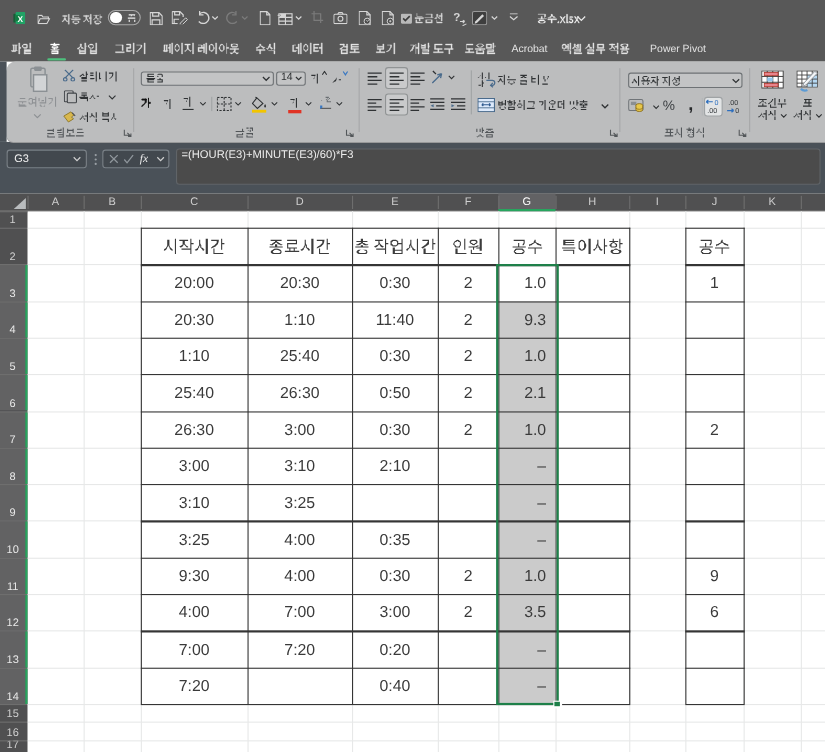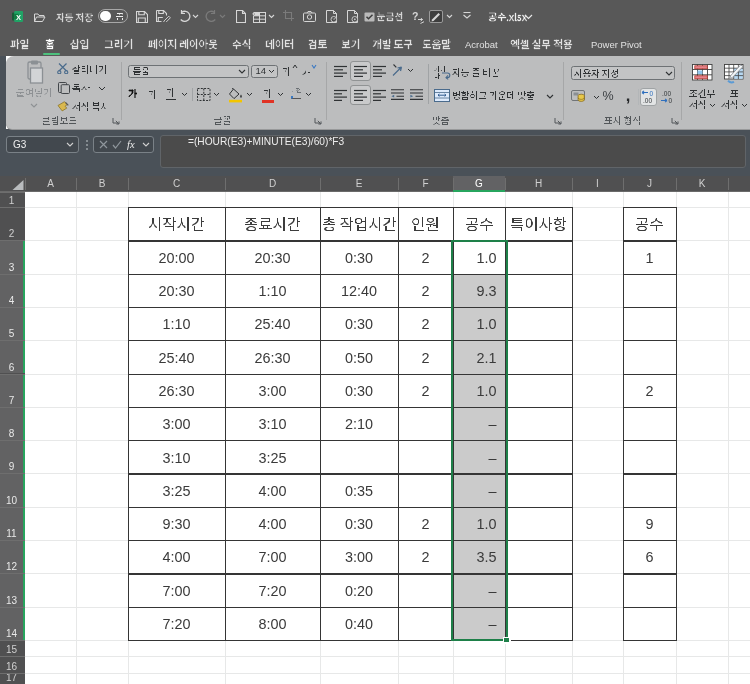--- a/index.html
+++ b/index.html
@@ -439,21 +439,21 @@
       <path d="M1 1 L8 8 M8 1 L1 8" stroke="#8f969c" stroke-width="1.2"></path>
     </svg>
 <svg style="position:absolute;left:112px;top:140px" width="10" height="9" viewBox="0 0 10 9">
       <path d="M1 5 l2.5 3 L9 1" stroke="#8f969c" stroke-width="1.2" fill="none"></path>
     </svg>
 <div style="position:absolute;left:127px;top:136.8px;height:16.5px;line-height:16.5px;font-style:italic;font-family:'Liberation Serif',serif;font-size:10.5px;font-weight:400;color:#ececec;white-space:nowrap">fx</div>
 <svg style="position:absolute;left:142px;top:142px" width="8" height="6" viewBox="0 0 8 6">
       <path d="M1 1 l3 3 l3 -3" stroke="#d0d0d0" stroke-width="1.1" fill="none"></path>
     </svg>
 <div style="position:absolute;left:160px;top:134.5px;width:586px;height:33px;background:#4b4b4b;border:1px solid #606468;border-radius:3px"></div>
-<div style="position:absolute;left:188px;top:134.4px;height:16.2px;line-height:16.2px;font-family:'Liberation Sans',sans-serif;font-size:10.2px;font-weight:400;color:#ededed;white-space:nowrap">=(HOUR(E3)+MINUTE(E3)/60)*F3</div>
+<div style="position:absolute;left:165px;top:134.4px;height:16.2px;line-height:16.2px;font-family:'Liberation Sans',sans-serif;font-size:10.2px;font-weight:400;color:#ededed;white-space:nowrap">=(HOUR(E3)+MINUTE(E3)/60)*F3</div>
 <div style="position:absolute;left:0;top:176px;width:750px;height:15.5px;background:#505051;border-bottom:1px solid #6a6a6a"></div>
 <div style="position:absolute;left:453px;top:176px;width:52px;height:13.5px;background:#626264"></div>
 <div style="position:absolute;left:453px;top:189.5px;width:52px;height:2px;background:#27a55e"></div>
 <div style="position:absolute;left:-99.5px;width:300px;text-align:center;top:175.5px;height:16px;line-height:16px;font-family:'Liberation Sans',sans-serif;font-size:10px;font-weight:400;color:#d0d0d0;white-space:nowrap">A</div>
 <div style="position:absolute;left:-48.0px;width:300px;text-align:center;top:175.5px;height:16px;line-height:16px;font-family:'Liberation Sans',sans-serif;font-size:10px;font-weight:400;color:#d0d0d0;white-space:nowrap">B</div>
 <div style="position:absolute;left:26.5px;width:300px;text-align:center;top:175.5px;height:16px;line-height:16px;font-family:'Liberation Sans',sans-serif;font-size:10px;font-weight:400;color:#d0d0d0;white-space:nowrap">C</div>
 <div style="position:absolute;left:122.5px;width:300px;text-align:center;top:175.5px;height:16px;line-height:16px;font-family:'Liberation Sans',sans-serif;font-size:10px;font-weight:400;color:#d0d0d0;white-space:nowrap">D</div>
 <div style="position:absolute;left:209.0px;width:300px;text-align:center;top:175.5px;height:16px;line-height:16px;font-family:'Liberation Sans',sans-serif;font-size:10px;font-weight:400;color:#d0d0d0;white-space:nowrap">E</div>
 <div style="position:absolute;left:275.5px;width:300px;text-align:center;top:175.5px;height:16px;line-height:16px;font-family:'Liberation Sans',sans-serif;font-size:10px;font-weight:400;color:#d0d0d0;white-space:nowrap">F</div>
 <div style="position:absolute;left:329.0px;width:300px;text-align:center;top:175.5px;height:16px;line-height:16px;font-family:'Liberation Sans',sans-serif;font-size:10px;font-weight:400;color:#ffffff;white-space:nowrap">G</div>
@@ -625,21 +625,21 @@
       <path d="M7 14Q9 14 10 14Q11 15 11 15Q12 16 12 17Q12 17 11 18Q11 19 10 19Q9 19 7 19Q6 19 4 19Q3 19 3 18Q2 17 2 17Q2 16 3 15Q3 15 4 14Q6 14 7 14ZM7 15Q6 15 5 15Q4 15 4 16Q3 16 3 17Q3 17 4 17Q4 18 5 18Q6 18 7 18Q8 18 9 18Q10 18 10 17Q11 17 11 17Q11 16 10 16Q10 15 9 15Q8 15 7 15ZM2 6H11V7H2ZM1 12H13V13H1ZM6 9H7V12H6ZM11 6H12V7Q12 8 12 9Q12 10 11 11L10 11Q10 10 11 9Q11 8 11 7Z M21 6H22V6Q22 7 22 8Q21 9 21 9Q20 10 19 10Q19 11 18 11Q17 11 16 12L16 10Q16 10 17 10Q18 10 19 9Q19 9 20 9Q20 8 20 8Q21 7 21 6ZM21 6H22V6Q22 7 22 8Q23 8 23 9Q24 9 24 9Q25 10 26 10Q26 10 27 10L27 12Q26 11 25 11Q24 11 23 10Q23 10 22 9Q22 9 21 8Q21 7 21 6ZM21 14H22V19H21ZM15 13H28V14H15Z" fill="#3c3c3c"></path>
     </svg>
 <div style="position:absolute;left:26.5px;width:300px;text-align:center;top:247.8px;height:20.4px;line-height:20.4px;font-family:'Liberation Sans',sans-serif;font-size:14.4px;font-weight:400;color:#3a3a3a;white-space:nowrap">20:00</div>
 <div style="position:absolute;left:122.5px;width:300px;text-align:center;top:247.8px;height:20.4px;line-height:20.4px;font-family:'Liberation Sans',sans-serif;font-size:14.4px;font-weight:400;color:#3a3a3a;white-space:nowrap">20:30</div>
 <div style="position:absolute;left:209px;width:300px;text-align:center;top:247.8px;height:20.4px;line-height:20.4px;font-family:'Liberation Sans',sans-serif;font-size:14.4px;font-weight:400;color:#3a3a3a;white-space:nowrap">0:30</div>
 <div style="position:absolute;left:275.5px;width:300px;text-align:center;top:247.8px;height:20.4px;line-height:20.4px;font-family:'Liberation Sans',sans-serif;font-size:14.4px;font-weight:400;color:#3a3a3a;white-space:nowrap">2</div>
 <div style="position:absolute;left:196.5px;width:300px;text-align:right;top:247.8px;height:20.4px;line-height:20.4px;font-family:'Liberation Sans',sans-serif;font-size:14.4px;font-weight:400;color:#3a3a3a;white-space:nowrap">1.0</div>
 <div style="position:absolute;left:499.5px;width:300px;text-align:center;top:247.8px;height:20.4px;line-height:20.4px;font-family:'Liberation Sans',sans-serif;font-size:14.4px;font-weight:400;color:#3a3a3a;white-space:nowrap">1</div>
 <div style="position:absolute;left:26.5px;width:300px;text-align:center;top:281.1px;height:20.4px;line-height:20.4px;font-family:'Liberation Sans',sans-serif;font-size:14.4px;font-weight:400;color:#3a3a3a;white-space:nowrap">20:30</div>
 <div style="position:absolute;left:122.5px;width:300px;text-align:center;top:281.1px;height:20.4px;line-height:20.4px;font-family:'Liberation Sans',sans-serif;font-size:14.4px;font-weight:400;color:#3a3a3a;white-space:nowrap">1:10</div>
-<div style="position:absolute;left:209px;width:300px;text-align:center;top:281.1px;height:20.4px;line-height:20.4px;font-family:'Liberation Sans',sans-serif;font-size:14.4px;font-weight:400;color:#3a3a3a;white-space:nowrap">12:40</div>
+<div style="position:absolute;left:209px;width:300px;text-align:center;top:281.1px;height:20.4px;line-height:20.4px;font-family:'Liberation Sans',sans-serif;font-size:14.4px;font-weight:400;color:#3a3a3a;white-space:nowrap">11:40</div>
 <div style="position:absolute;left:275.5px;width:300px;text-align:center;top:281.1px;height:20.4px;line-height:20.4px;font-family:'Liberation Sans',sans-serif;font-size:14.4px;font-weight:400;color:#3a3a3a;white-space:nowrap">2</div>
 <div style="position:absolute;left:196.5px;width:300px;text-align:right;top:281.1px;height:20.4px;line-height:20.4px;font-family:'Liberation Sans',sans-serif;font-size:14.4px;font-weight:400;color:#3a3a3a;white-space:nowrap">9.3</div>
 <div style="position:absolute;left:26.5px;width:300px;text-align:center;top:314.3px;height:20.4px;line-height:20.4px;font-family:'Liberation Sans',sans-serif;font-size:14.4px;font-weight:400;color:#3a3a3a;white-space:nowrap">1:10</div>
 <div style="position:absolute;left:122.5px;width:300px;text-align:center;top:314.3px;height:20.4px;line-height:20.4px;font-family:'Liberation Sans',sans-serif;font-size:14.4px;font-weight:400;color:#3a3a3a;white-space:nowrap">25:40</div>
 <div style="position:absolute;left:209px;width:300px;text-align:center;top:314.3px;height:20.4px;line-height:20.4px;font-family:'Liberation Sans',sans-serif;font-size:14.4px;font-weight:400;color:#3a3a3a;white-space:nowrap">0:30</div>
 <div style="position:absolute;left:275.5px;width:300px;text-align:center;top:314.3px;height:20.4px;line-height:20.4px;font-family:'Liberation Sans',sans-serif;font-size:14.4px;font-weight:400;color:#3a3a3a;white-space:nowrap">2</div>
 <div style="position:absolute;left:196.5px;width:300px;text-align:right;top:314.3px;height:20.4px;line-height:20.4px;font-family:'Liberation Sans',sans-serif;font-size:14.4px;font-weight:400;color:#3a3a3a;white-space:nowrap">1.0</div>
 <div style="position:absolute;left:26.5px;width:300px;text-align:center;top:347.7px;height:20.4px;line-height:20.4px;font-family:'Liberation Sans',sans-serif;font-size:14.4px;font-weight:400;color:#3a3a3a;white-space:nowrap">25:40</div>
 <div style="position:absolute;left:122.5px;width:300px;text-align:center;top:347.7px;height:20.4px;line-height:20.4px;font-family:'Liberation Sans',sans-serif;font-size:14.4px;font-weight:400;color:#3a3a3a;white-space:nowrap">26:30</div>
 <div style="position:absolute;left:209px;width:300px;text-align:center;top:347.7px;height:20.4px;line-height:20.4px;font-family:'Liberation Sans',sans-serif;font-size:14.4px;font-weight:400;color:#3a3a3a;white-space:nowrap">0:50</div>
@@ -672,18 +672,17 @@
 <div style="position:absolute;left:122.5px;width:300px;text-align:center;top:547.4px;height:20.4px;line-height:20.4px;font-family:'Liberation Sans',sans-serif;font-size:14.4px;font-weight:400;color:#3a3a3a;white-space:nowrap">7:00</div>
 <div style="position:absolute;left:209px;width:300px;text-align:center;top:547.4px;height:20.4px;line-height:20.4px;font-family:'Liberation Sans',sans-serif;font-size:14.4px;font-weight:400;color:#3a3a3a;white-space:nowrap">3:00</div>
 <div style="position:absolute;left:275.5px;width:300px;text-align:center;top:547.4px;height:20.4px;line-height:20.4px;font-family:'Liberation Sans',sans-serif;font-size:14.4px;font-weight:400;color:#3a3a3a;white-space:nowrap">2</div>
 <div style="position:absolute;left:196.5px;width:300px;text-align:right;top:547.4px;height:20.4px;line-height:20.4px;font-family:'Liberation Sans',sans-serif;font-size:14.4px;font-weight:400;color:#3a3a3a;white-space:nowrap">3.5</div>
 <div style="position:absolute;left:499.5px;width:300px;text-align:center;top:547.4px;height:20.4px;line-height:20.4px;font-family:'Liberation Sans',sans-serif;font-size:14.4px;font-weight:400;color:#3a3a3a;white-space:nowrap">6</div>
 <div style="position:absolute;left:26.5px;width:300px;text-align:center;top:580.8px;height:20.4px;line-height:20.4px;font-family:'Liberation Sans',sans-serif;font-size:14.4px;font-weight:400;color:#3a3a3a;white-space:nowrap">7:00</div>
 <div style="position:absolute;left:122.5px;width:300px;text-align:center;top:580.8px;height:20.4px;line-height:20.4px;font-family:'Liberation Sans',sans-serif;font-size:14.4px;font-weight:400;color:#3a3a3a;white-space:nowrap">7:20</div>
 <div style="position:absolute;left:209px;width:300px;text-align:center;top:580.8px;height:20.4px;line-height:20.4px;font-family:'Liberation Sans',sans-serif;font-size:14.4px;font-weight:400;color:#3a3a3a;white-space:nowrap">0:20</div>
 <div style="position:absolute;left:196.5px;width:300px;text-align:right;top:580.8px;height:20.4px;line-height:20.4px;font-family:'Liberation Sans',sans-serif;font-size:14.4px;font-weight:400;color:#3a3a3a;white-space:nowrap">–</div>
 <div style="position:absolute;left:26.5px;width:300px;text-align:center;top:614.0px;height:20.4px;line-height:20.4px;font-family:'Liberation Sans',sans-serif;font-size:14.4px;font-weight:400;color:#3a3a3a;white-space:nowrap">7:20</div>
-<div style="position:absolute;left:122.5px;width:300px;text-align:center;top:614.0px;height:20.4px;line-height:20.4px;font-family:'Liberation Sans',sans-serif;font-size:14.4px;font-weight:400;color:#3a3a3a;white-space:nowrap">8:00</div>
 <div style="position:absolute;left:209px;width:300px;text-align:center;top:614.0px;height:20.4px;line-height:20.4px;font-family:'Liberation Sans',sans-serif;font-size:14.4px;font-weight:400;color:#3a3a3a;white-space:nowrap">0:40</div>
 <div style="position:absolute;left:196.5px;width:300px;text-align:right;top:614.0px;height:20.4px;line-height:20.4px;font-family:'Liberation Sans',sans-serif;font-size:14.4px;font-weight:400;color:#3a3a3a;white-space:nowrap">–</div>
 <div style="position:absolute;left:451px;top:239.6px;width:57.2px;height:401.8px;border:2.6px solid #1e8049;background:transparent"></div>
 <div style="position:absolute;left:502.5px;top:636.5px;width:8px;height:7px;background:#fff"></div>
 <div style="position:absolute;left:504px;top:638px;width:5px;height:4px;background:#1e8049"></div>
 </div>
 </body></html>

